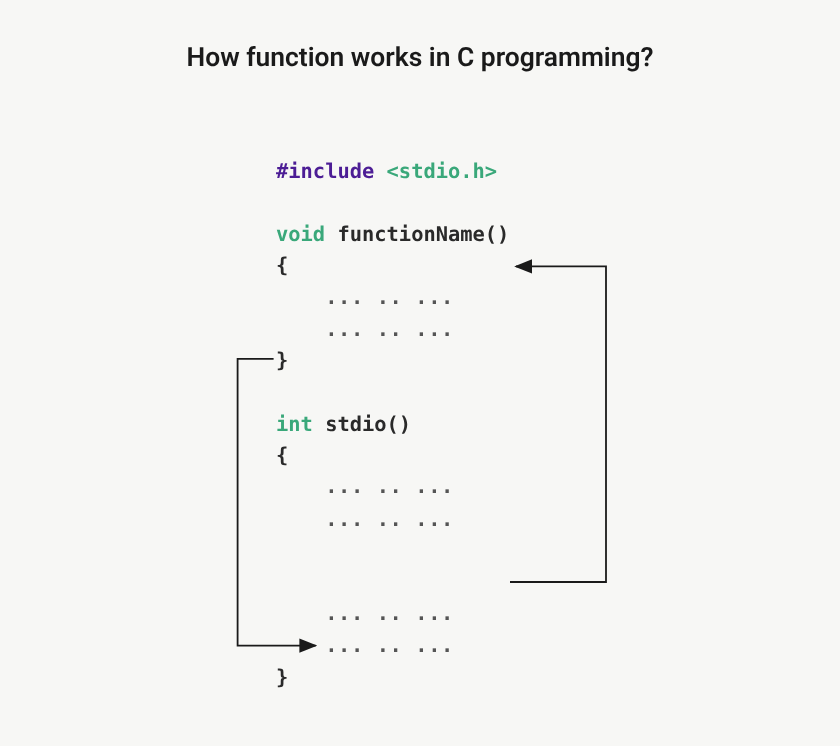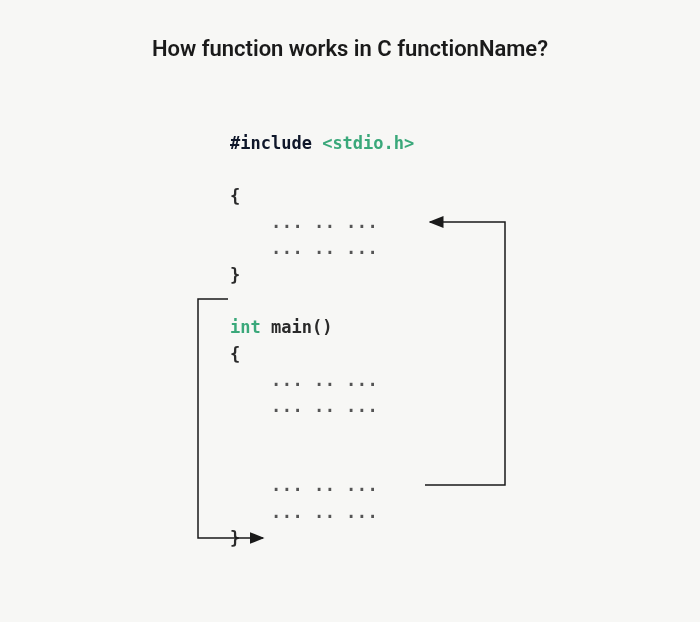--- a/index.html
+++ b/index.html
@@ -25,49 +25,50 @@
       position: absolute;
       top: 130px;
       left: 230px;
       font-family: 'Consolas', 'Menlo', 'Monaco', monospace;
       font-size: 17px;
       line-height: 1.55;
       font-weight: 600;
       color: #2a2a2a;
     }
     .code-line { white-space: pre; }
-    .kw-include { color: #0f172a; }
+    .kw-include { color: #4c1d95; }
     .kw-header { color: #3aa87a; text-align: center; }
     .kw-type { color: #3aa87a; }
     .fn-name { color: #2a2a2a; }
     .dots { color: #555; letter-spacing: 0.5px; }
     .blank { height: 1.55em; }
     svg.arrows {
       position: absolute;
       top: 0;
       left: 0;
       width: 700px;
       height: 622px;
       pointer-events: none;
     }
   </style>
 </head>
 <body>
 
-<div class="title">How function works in C functionName?</div>
+<div class="title">How function works in C programming?</div>
 
 <div class="code-block">
   <div class="code-line"><span class="kw-include">#include</span> <span class="kw-header">&lt;stdio.h&gt;</span></div>
   <div class="blank"></div>
+  <div class="code-line"><span class="kw-type">void</span> <span class="fn-name">functionName()</span></div>
   <div class="code-line">{</div>
   <div class="code-line">    <span class="dots">... .. ...</span></div>
   <div class="code-line">    <span class="dots">... .. ...</span></div>
   <div class="code-line">}</div>
   <div class="blank"></div>
-  <div class="code-line"><span class="kw-type">int</span> <span class="fn-name">main()</span></div>
+  <div class="code-line"><span class="kw-type">int</span> <span class="fn-name">stdio()</span></div>
   <div class="code-line">{</div>
   <div class="code-line">    <span class="dots">... .. ...</span></div>
   <div class="code-line">    <span class="dots">... .. ...</span></div>
   <div class="blank"></div>
   <div class="blank"></div>
   <div class="code-line">    <span class="dots">... .. ...</span></div>
   <div class="code-line">    <span class="dots">... .. ...</span></div>
   <div class="code-line">}</div>
 </div>
 

